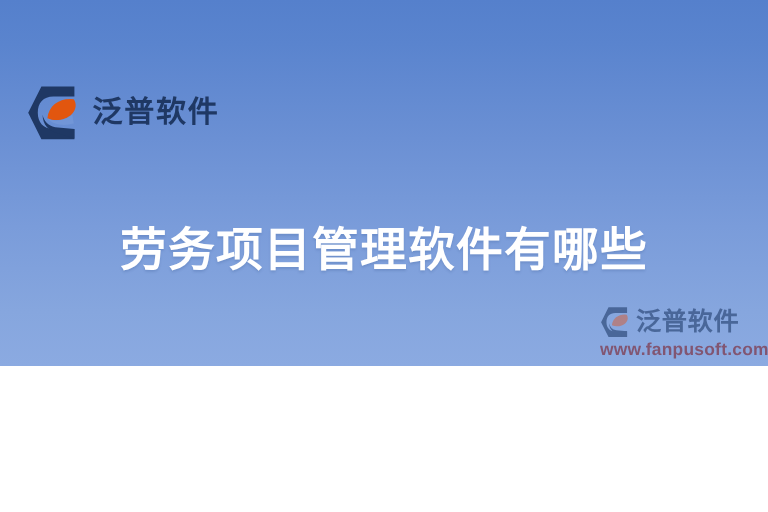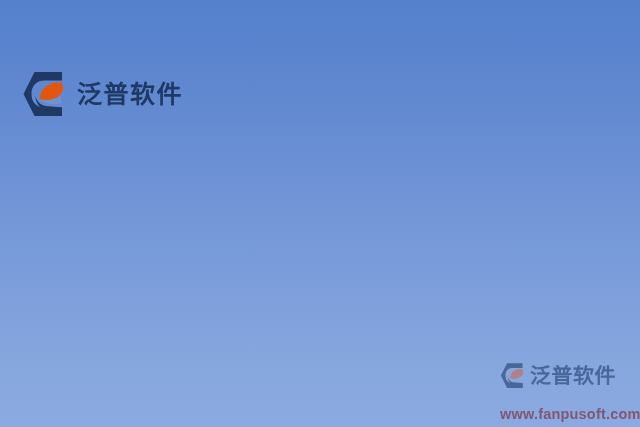--- a/index.html
+++ b/index.html
@@ -5,21 +5,21 @@
 <style>
   html, body {
     margin: 0;
     padding: 0;
     background: #ffffff;
   }
 
   #canvas {
     position: relative;
     width: 640px;
-    height: 427px;
+    height: 305px;
     overflow: hidden;
     font-family: "Liberation Sans", "DejaVu Sans", sans-serif;
     
     background: linear-gradient(to bottom,
         #5580cc 0%,
         #5a84ce 12%,
         #6b90d4 38%,
         #7a9cda 62%,
         #86a6de 85%,
         #8baae1 100%);
@@ -111,21 +111,21 @@
   .wm-cn {
     font-size: 21px;
     font-weight: 700;
     color: #24406f;
     letter-spacing: 0.5px;
     white-space: nowrap;
     line-height: 1;
   }
 
   .wm-url {
-    margin-top: 18px;
+    margin-top: 3px;
     font-size: 14.5px;
     font-weight: 700;
     color: #7d2430;
     letter-spacing: 0.2px;
     white-space: nowrap;
     text-align: center;
     line-height: 1;
   }
 </style>
 </head>
@@ -142,20 +142,21 @@
 
       <path d="M36.5 12.5 C26.5 12.5 18.5 18.5 17.5 28.5 C24 31.5 33 30 38 25 C41.5 21.5 42 16.5 39.5 12.8 Z" fill="#e2560f"></path>
 
       <path d="M17.6 28.8 C24.2 31.8 33.2 30.3 38.2 25.3 L39.5 33 C31 35.5 22 34 17.6 28.8 Z" fill="#7a9cda" opacity="0.55"></path>
     </svg>
     <div class="brand-words">
       <div class="brand-cn">泛普软件</div>
     </div>
   </div>
 
+  <div class="main-title">劳务项目管理软件有哪些</div>
 
   <div class="watermark">
     <div class="wm-top">
       <svg class="wm-mark" viewBox="0 0 46 48" aria-hidden="true">
         <path d="M12.5 2 L40 2 L40 10.5 L22.5 10.5 C14 10.5 9.5 16 9.5 24 C9.5 32 14 37.5 22.5 37.5 L40 37.5 L40 46 L12.5 46 L1.5 24 Z" fill="#24406f"></path>
         <path d="M13.5 25.5 C13.5 34 18.5 39.5 27 41.5 L40 45.5 L40 37.5 L24 36 C18 35 14.5 31 13.5 25.5 Z" fill="#24406f"></path>
         <path d="M36.5 12.5 C26.5 12.5 18.5 18.5 17.5 28.5 C24 31.5 33 30 38 25 C41.5 21.5 42 16.5 39.5 12.8 Z" fill="#c86a52"></path>
       </svg>
       <div class="wm-cn">泛普软件</div>
     </div>

